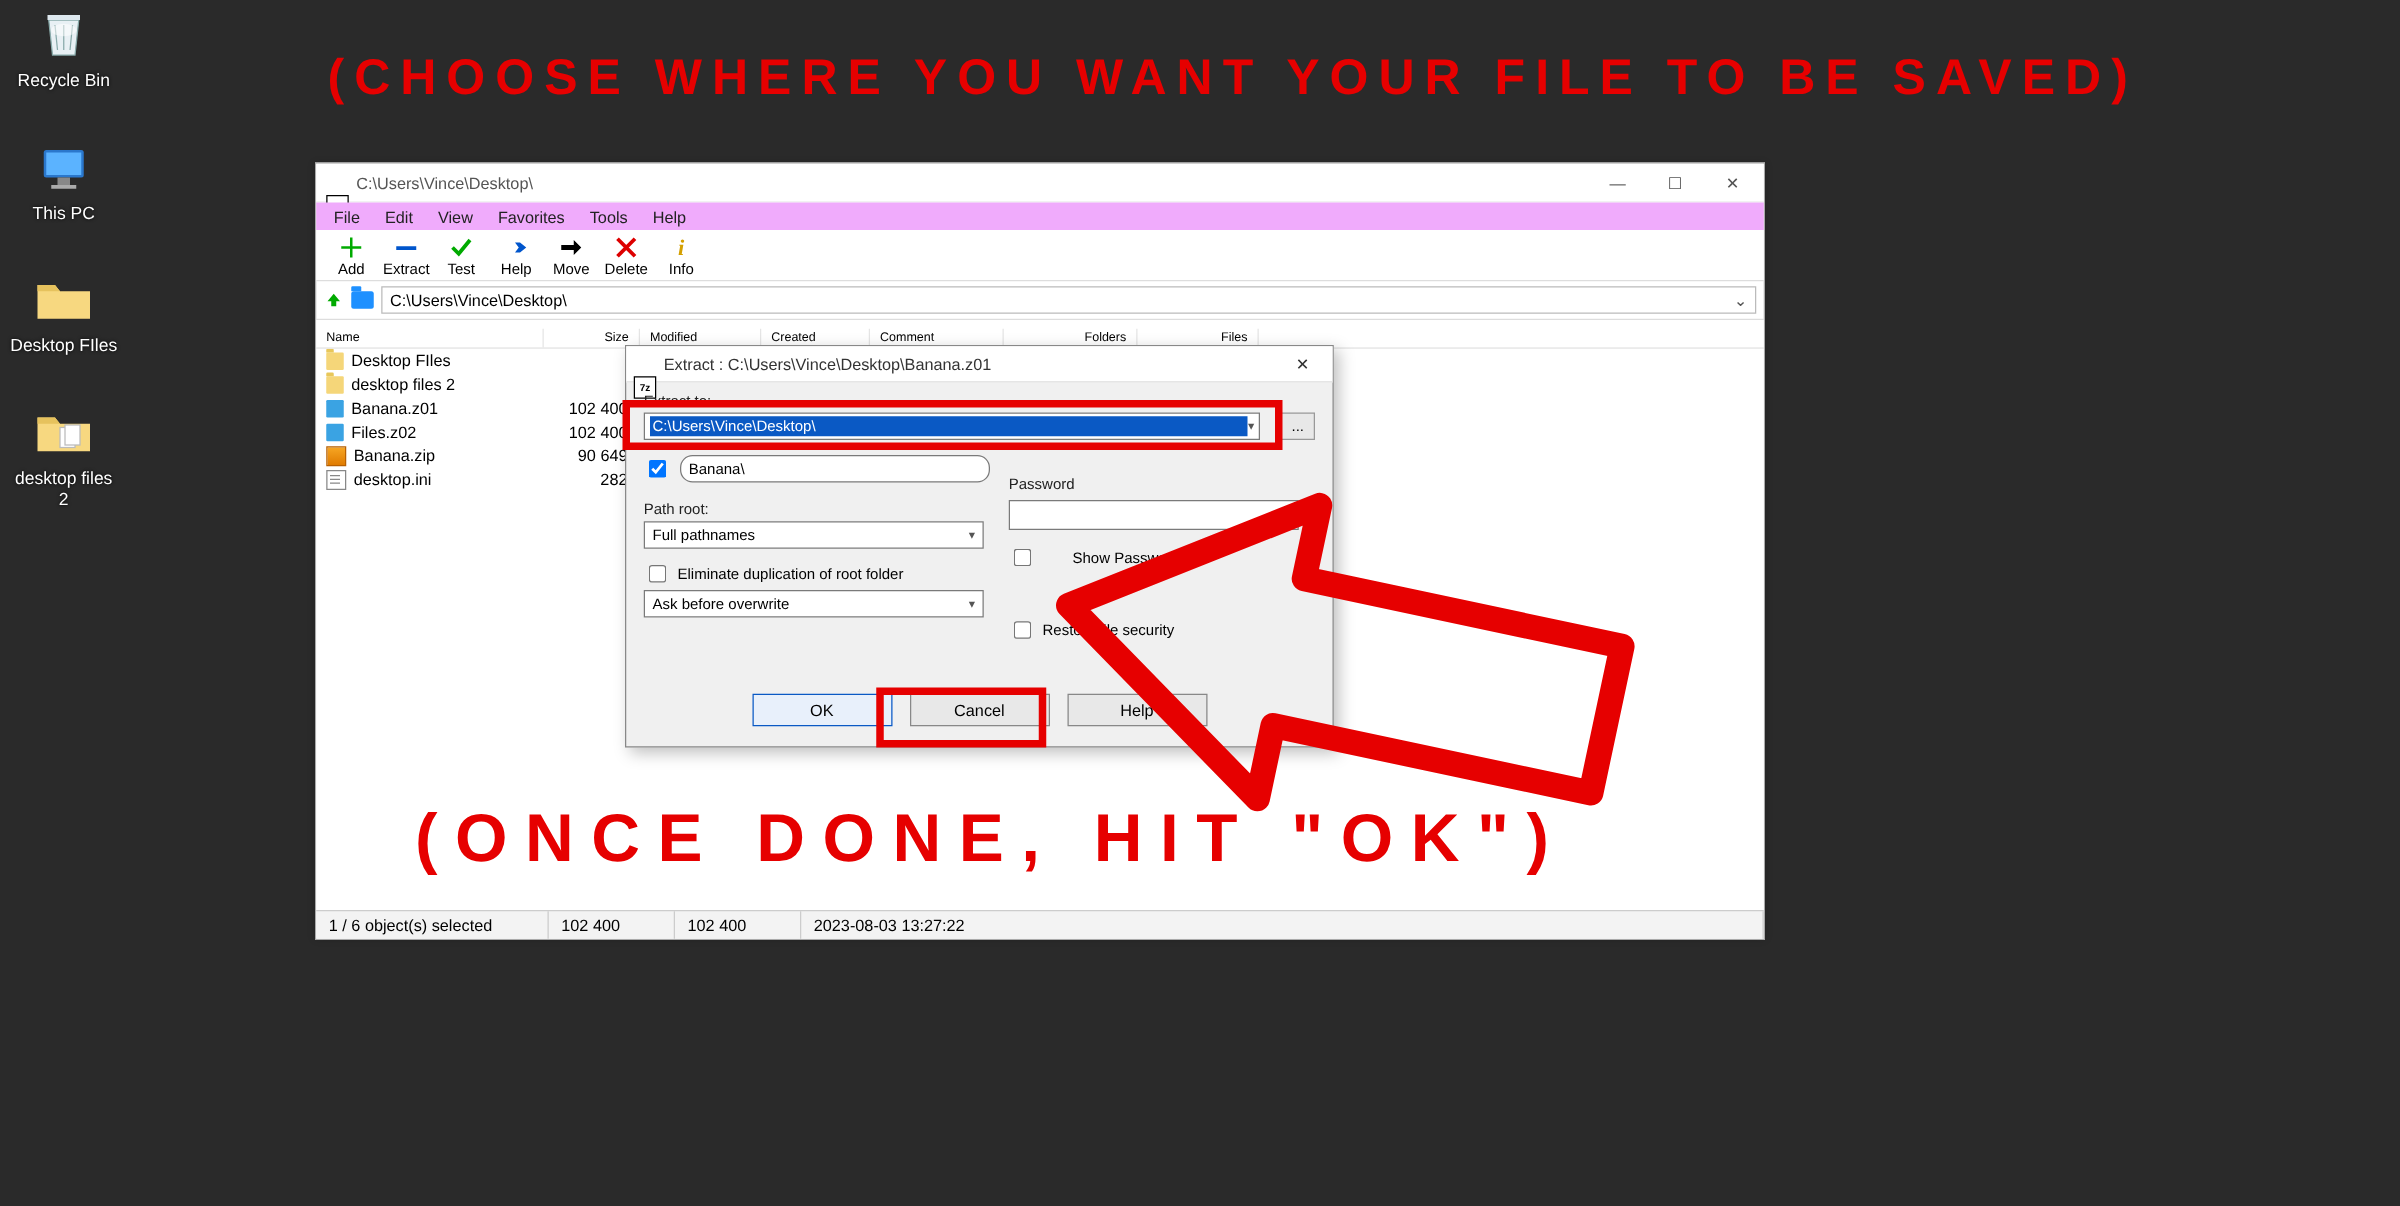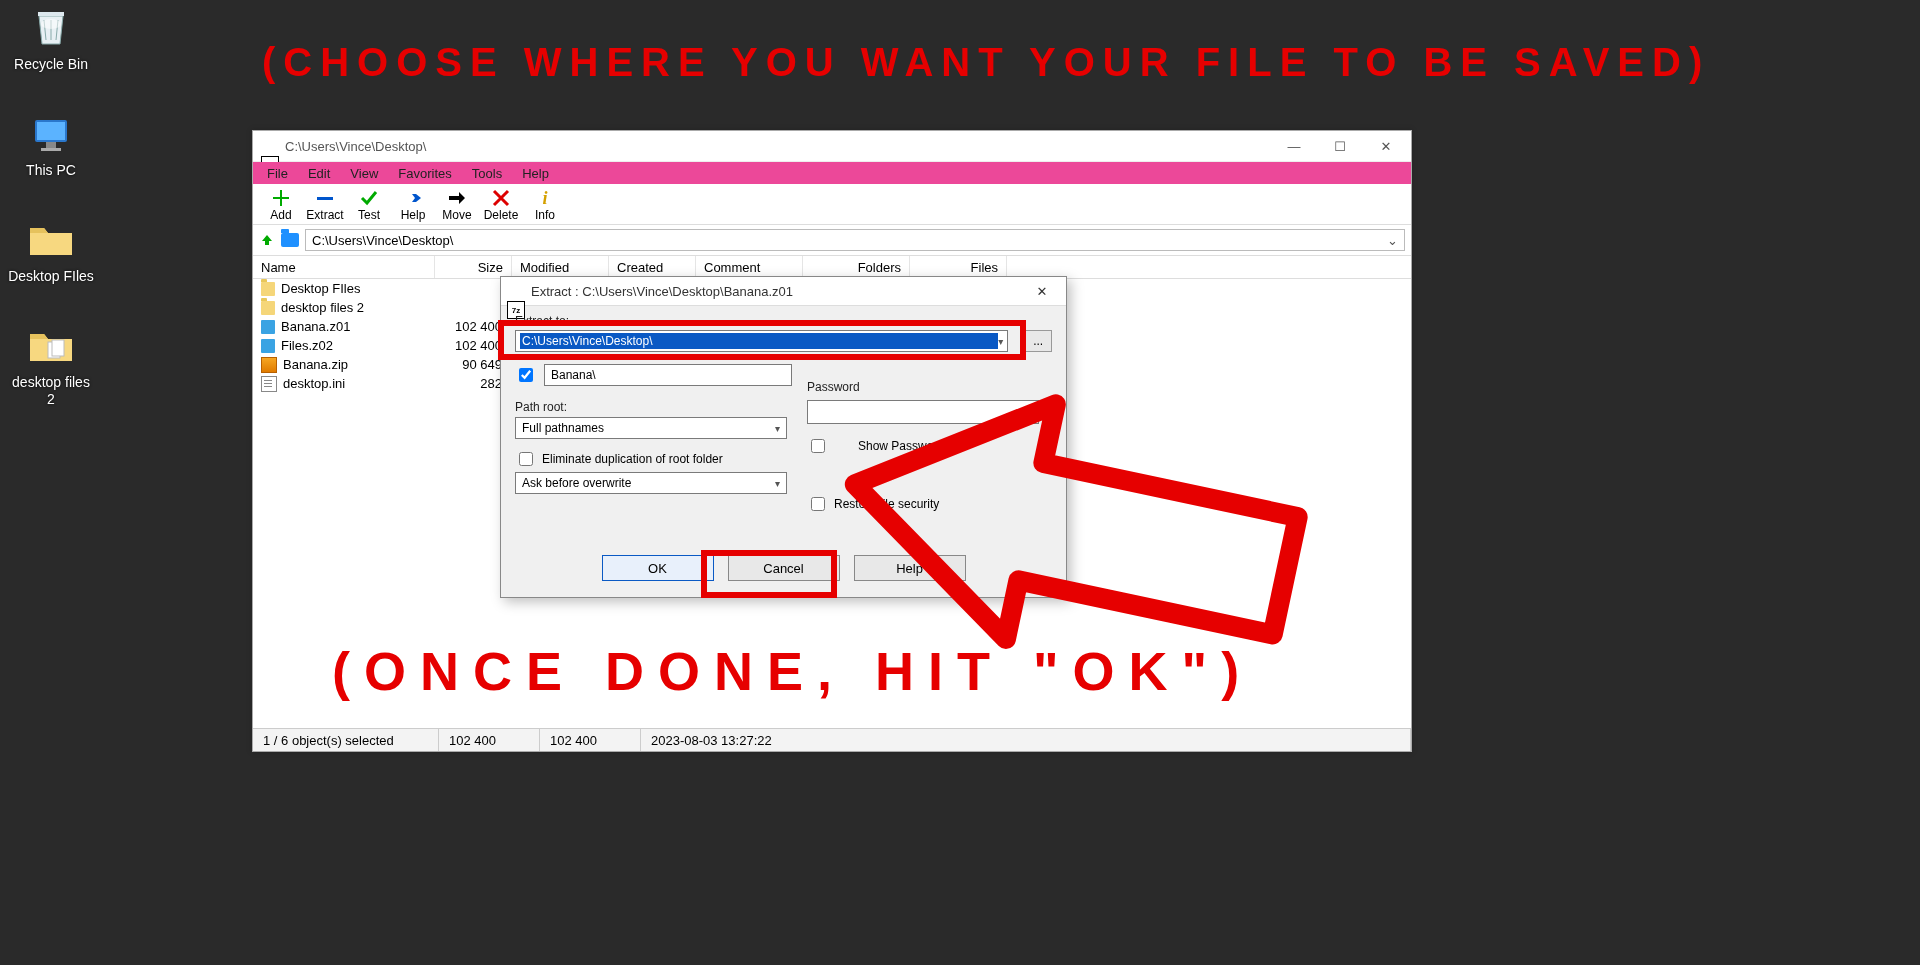--- a/index.html
+++ b/index.html
@@ -77,21 +77,21 @@
   align-items: center;
   justify-content: center;
   color: #555;
 }
 .menubar {
   height: 22px;
   display: flex;
   align-items: center;
   padding: 0 6px;
   gap: 4px;
-  background: #ec4899;
+  background: #f0abfc;
   color: #222;
 }
 .menubar span { padding: 2px 8px; }
 .toolbar {
   display: flex;
   padding: 4px 6px 2px 6px;
   gap: 0;
   background: #fff;
   border-bottom: 1px solid #ddd;
 }
@@ -123,21 +123,22 @@
   align-items: center;
   justify-content: space-between;
   background: #fff;
 }
 .path-input .chev { color:#555; }
 .list-header {
   display: flex;
   border-bottom: 1px solid #ddd;
   background: #fff;
   height: 22px;
-  font-size: 13px;
+  font-size: 10px;
+  align-items: flex-end;
 }
 .list-header .col { border-right: 1px solid #e5e5e5; padding: 2px 8px; display:flex;align-items:center;}
 .col-name { width: 165px; }
 .col-size { width: 60px; text-align: right; justify-content:flex-end;}
 .col-mod  { width: 80px; }
 .col-cre  { width: 70px; }
 .col-com  { width: 90px; }
 .col-fold { width: 90px; text-align:right; justify-content:flex-end;}
 .col-files{ width: 80px;  text-align:right; justify-content:flex-end;}
 .file-list { flex: 1; background: #fff; overflow:hidden;}
@@ -432,21 +433,21 @@
     <div style="display:flex; gap:16px; align-items:center;">
       <div class="combo" style="width:490px;">
         <span class="sel">C:\Users\Vince\Desktop\</span>
         <span class="dd">▾</span>
       </div>
       <div class="browse-btn">...</div>
     </div>
 
     <div style="display:flex; gap:8px; margin-top:12px; align-items:center;">
       <input type="checkbox" checked="" style="width: 14px; height: 14px;">
-      <div class="textfield" style="width:234px;">
+      <div class="textfield" style="width:234px;border-radius:10px;">
         <span>Banana\</span>
       </div>
     </div>
 
     <div class="lbl-sm" style="margin-top:14px;">Path root:</div>
     <div class="select" style="width:258px; margin-top:3px;">
       <span>Full pathnames</span>
         <span class="dd">▾</span>
     </div>
 

